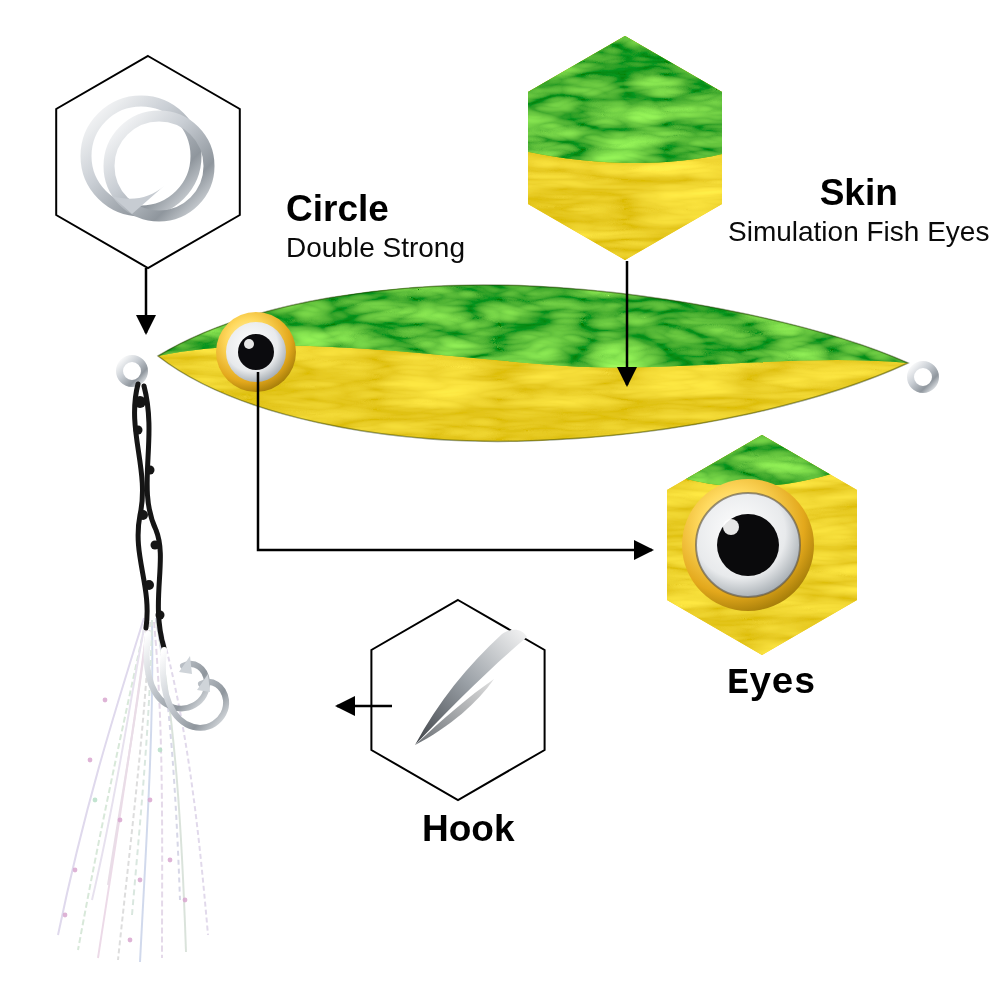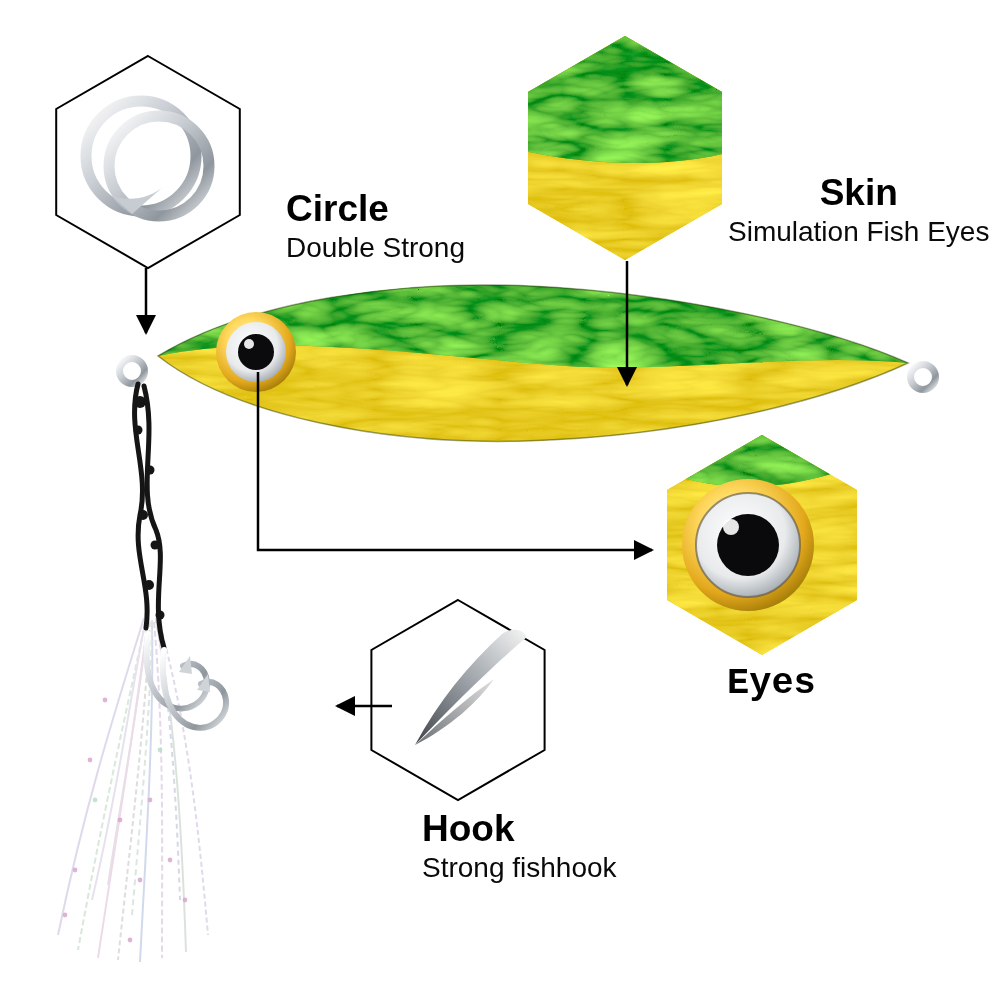--- a/index.html
+++ b/index.html
@@ -200,16 +200,15 @@
     <span class="label-title">Skin</span>
     <span class="label-sub">Simulation Fish Eyes</span>
   </div>
 
   <div class="label" style="left:703px;top:664px;font-family:Liberation Mono, monospace;">
     <span class="label-title">Eyes</span>
   </div>
 
   <div class="label" style="left:398px;top:810px;">
     <span class="label-title">Hook</span>
-    <span class="label-sub">Strong fishhook</span>
   </div>
 
 </div>
 
 </body></html>

